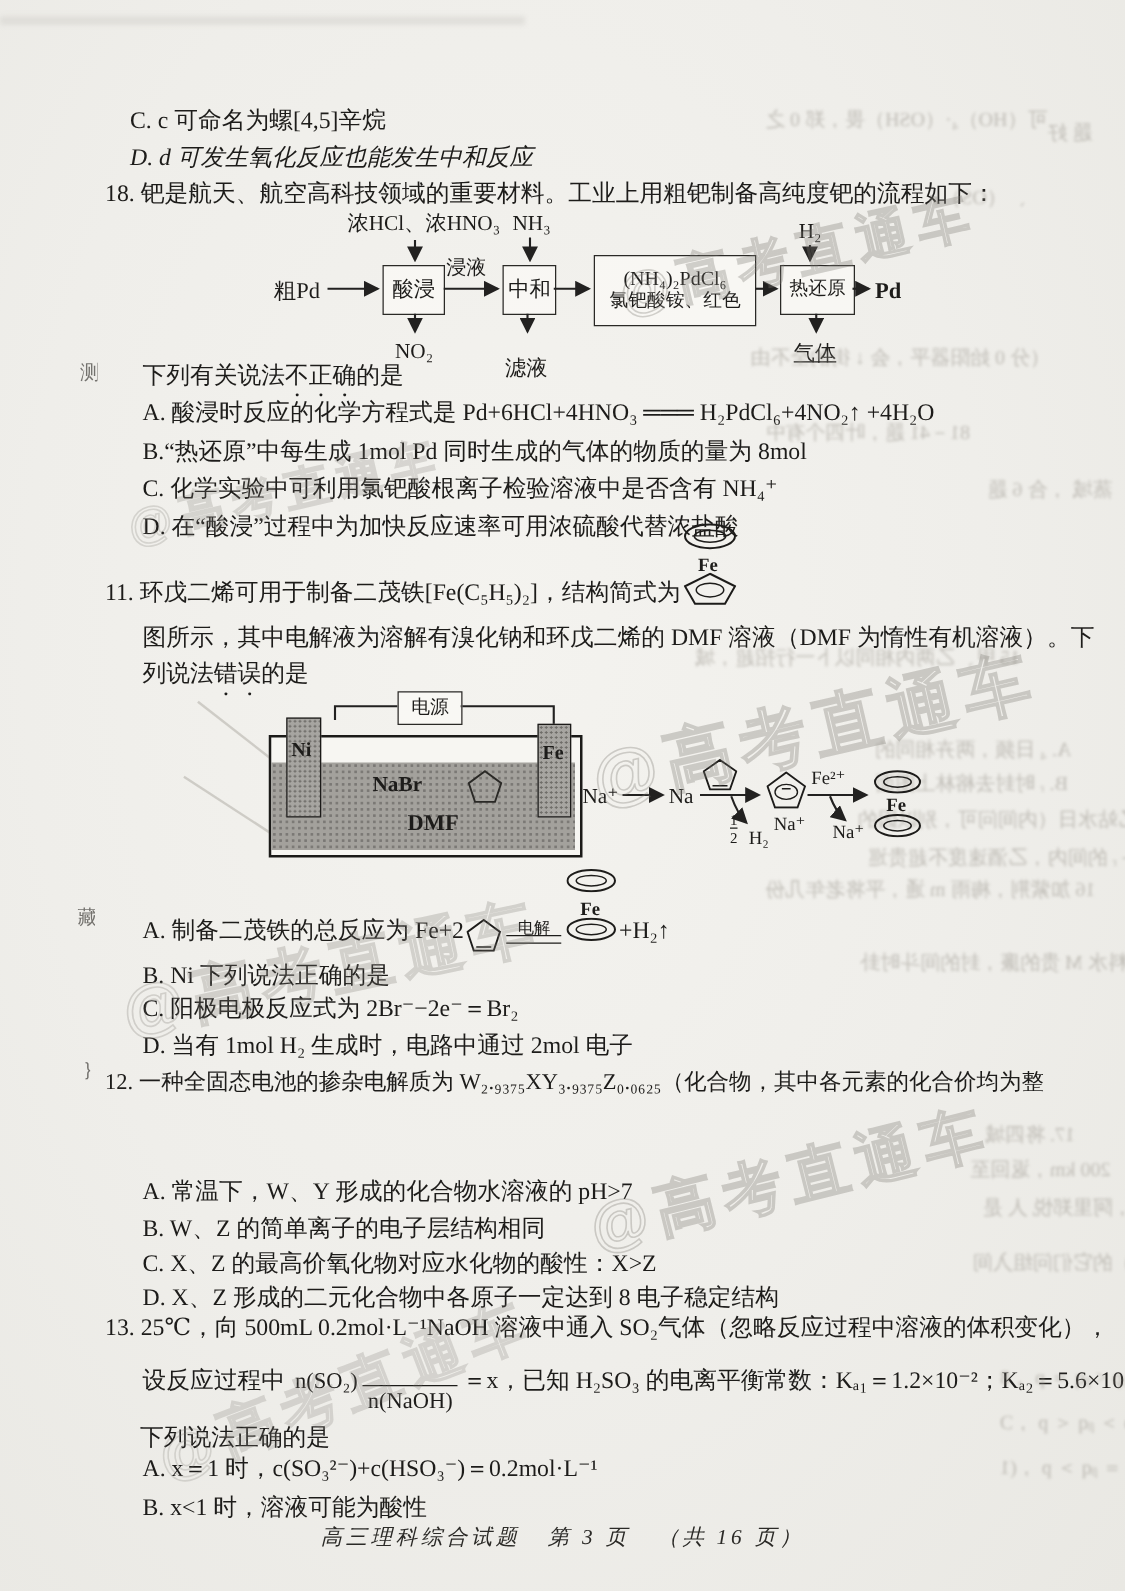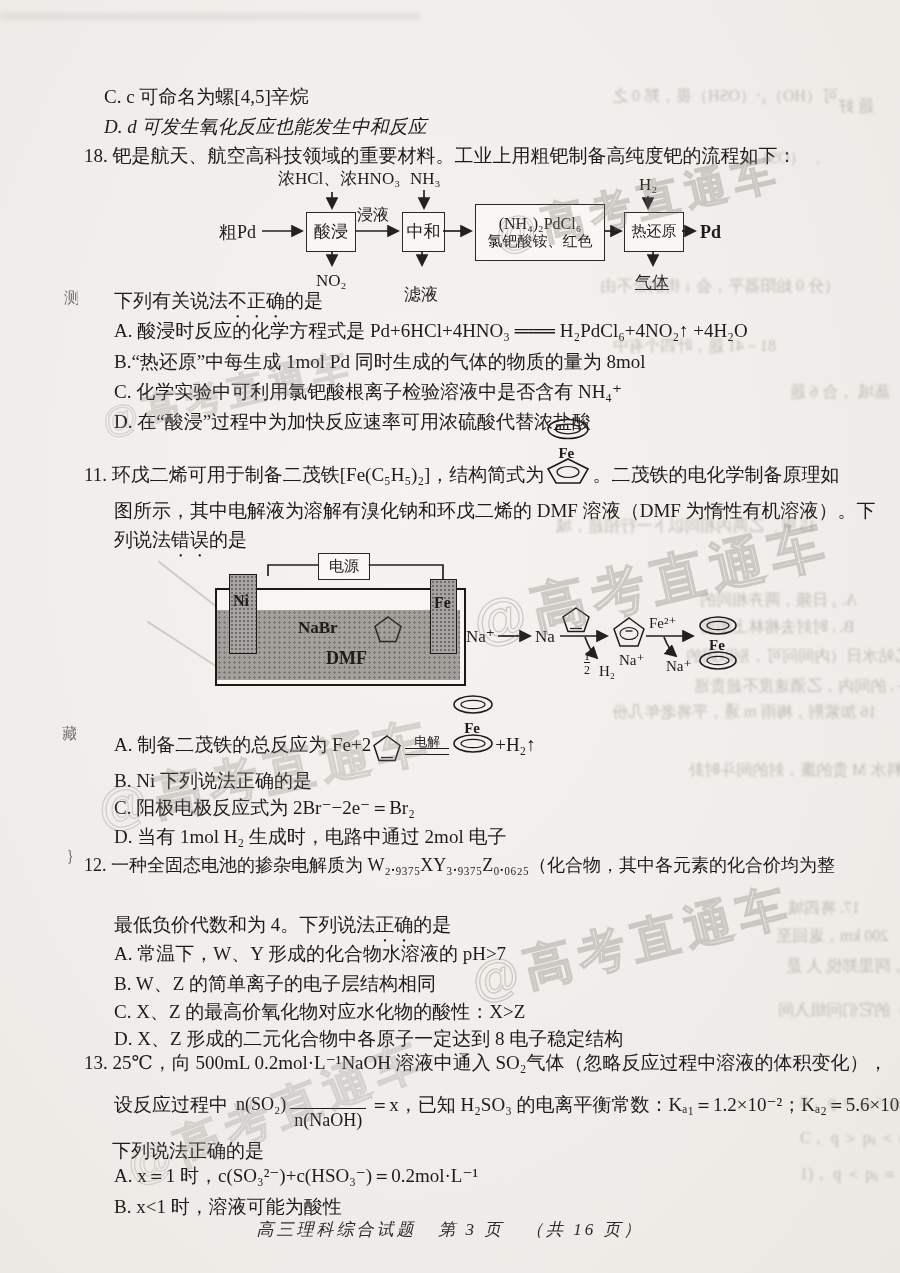--- a/index.html
+++ b/index.html
@@ -161,21 +161,20 @@
       <svg style="left:2px;top:-44px;" width="44" height="22" viewBox="0 0 44 22">
           <ellipse cx="22" cy="11" rx="20" ry="9.5" fill="none" stroke="#1d1c1a" stroke-width="1.6"></ellipse>
           <ellipse cx="22" cy="11" rx="12.5" ry="4.8" fill="none" stroke="#1d1c1a" stroke-width="1.3"></ellipse>
         </svg>
       <span class="felabel" style="left:14px;top:-22px;">Fe</span>
       <svg style="left:3px;top:-4px;" width="42" height="26" viewBox="0 0 42 26">
           <polygon points="21,1 41,11 33,25 9,25 1,11" fill="none" stroke="#1d1c1a" stroke-width="1.6"></polygon>
           <ellipse cx="21" cy="14" rx="11" ry="5.5" fill="none" stroke="#1d1c1a" stroke-width="1.2"></ellipse>
         </svg>
     </span>
-    <span>。二茂铁的电化学制备原理如</span>
   </div>
   <div class="t" style="left:114px;top:498px;">图所示，其中电解液为溶解有溴化钠和环戊二烯的 DMF 溶液（DMF 为惰性有机溶液）。下</div>
   <div class="t" style="left:114px;top:527px;">
     <span>列说法</span><span class="emph">错误</span><span>的是</span>
   </div>
 
   <div class="box" style="left:318px;top:553px;width:50px;height:25px;font-size:15px;z-index:5;">
       <span>电源</span>
     </div>
   <div class="cellwrap" style="left:215px;top:588px;width:247px;height:94px;"></div>
@@ -240,23 +239,20 @@
           <ellipse cx="20" cy="9.5" rx="12" ry="4.2" fill="none" stroke="#1d1c1a" stroke-width="1.2"></ellipse>
         </svg>
     </span>
     <span>+H₂↑</span>
   </div>
   <div class="t" style="left:114px;top:768px;">B. Ni 下列说法正确的是</div>
   <div class="t" style="left:114px;top:795px;">C. 阳极电极反应式为 2Br⁻−2e⁻＝Br₂</div>
   <div class="t" style="left:114px;top:824px;">D. 当有 1mol H₂ 生成时，电路中通过 2mol 电子</div>
 
   <div class="t" style="left:84px;top:852px;font-size:18px;">12. 一种全固态电池的掺杂电解质为 W₂.₉₃₇₅XY₃.₉₃₇₅Z₀.₀₆₂₅（化合物，其中各元素的化合价均为整</div>
-  <div class="t" style="left:114px;top:912px;">
-    <span>最低负价代数和为 4。下列说法</span><span class="emph">正确</span><span>的是</span>
-  </div>
   <div class="t" style="left:114px;top:941px;">A. 常温下，W、Y 形成的化合物水溶液的 pH&gt;7</div>
   <div class="t" style="left:114px;top:971px;">B. W、Z 的简单离子的电子层结构相同</div>
   <div class="t" style="left:114px;top:999px;">C. X、Z 的最高价氧化物对应水化物的酸性：X&gt;Z</div>
   <div class="t" style="left:114px;top:1026px;">D. X、Z 形成的二元化合物中各原子一定达到 8 电子稳定结构</div>
 
   <div class="t" style="left:84px;top:1050px;">13. 25℃，向 500mL 0.2mol·L⁻¹NaOH 溶液中通入 SO₂气体（忽略反应过程中溶液的体积变化），</div>
   <div class="t flex" style="left:114px;top:1080px;height:50px;">
     <span>设反应过程中</span>
     <span class="frac">
       <span class="num">n(SO₂)</span>

